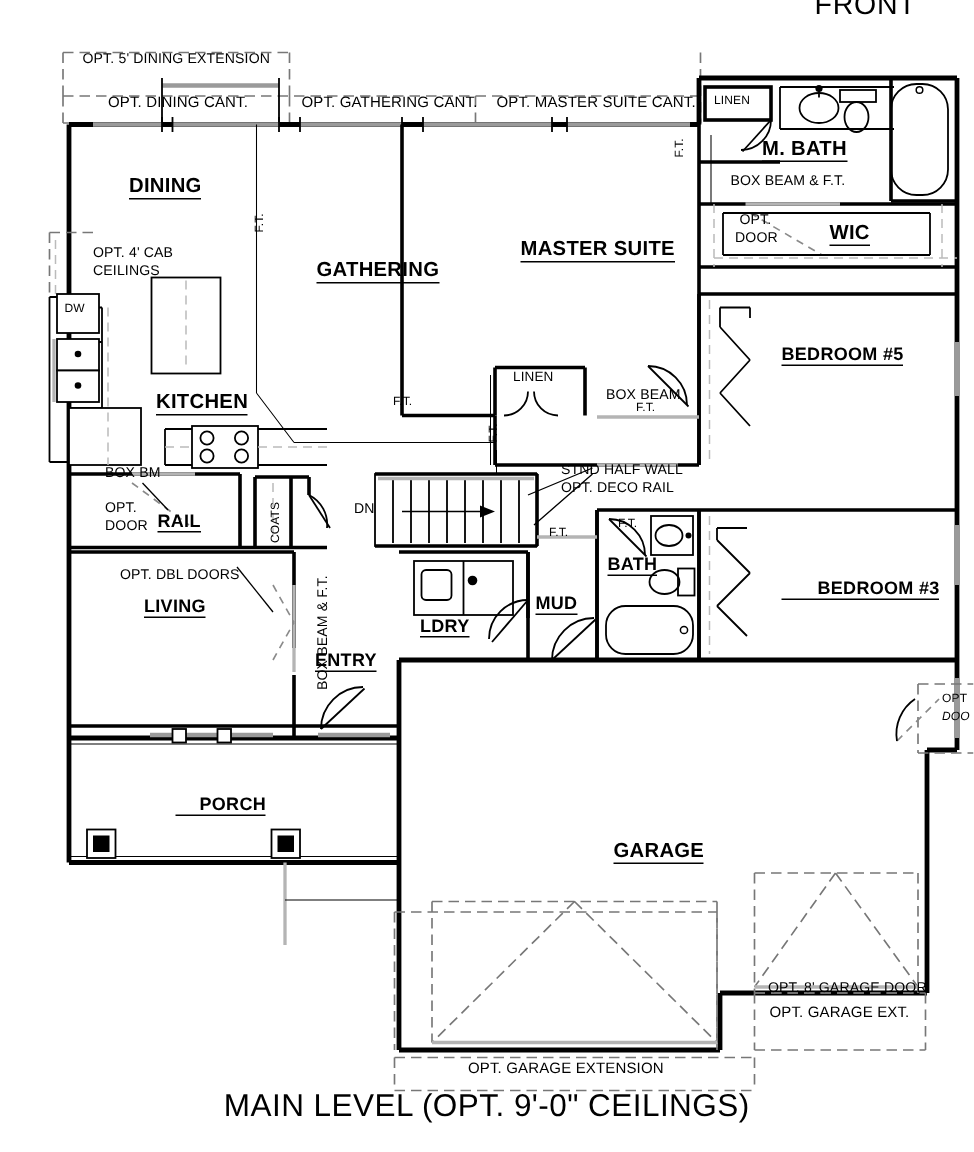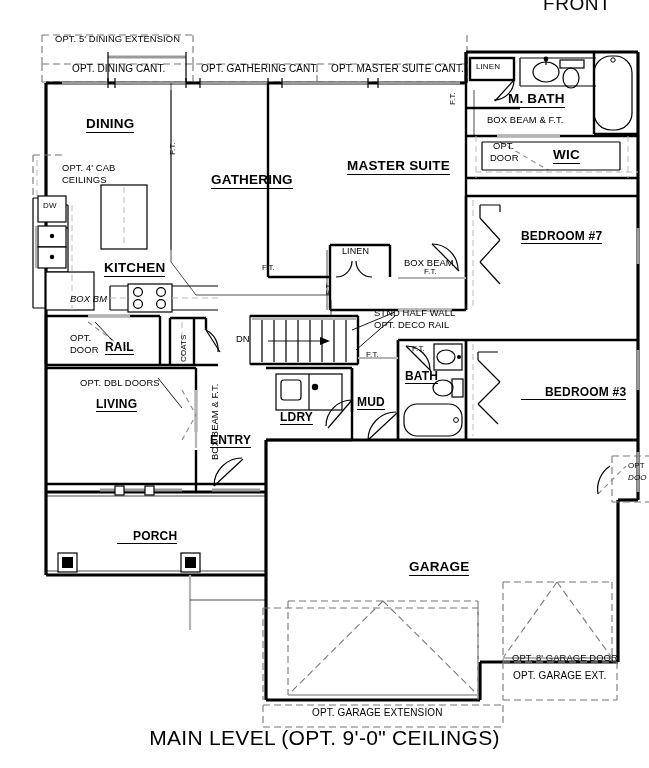--- a/index.html
+++ b/index.html
@@ -278,21 +278,21 @@
 <div class="txt note cant" style="left:72px;top:64px;text-align:center;">OPT. DINING CANT.</div>
 <div class="txt note cant" style="left:201px;top:64px;text-align:center;">OPT. GATHERING CANT.</div>
 <div class="txt note cant" style="left:331px;top:64px;">OPT. MASTER SUITE CANT.</div>
 
 <div class="txt room" style="left:86px;top:117px;">DINING</div>
 <div class="txt room" style="left:211px;top:173px;">GATHERING</div>
 <div class="txt room" style="left:104px;top:261px;">KITCHEN</div>
 <div class="txt room" style="left:347px;top:159px;">MASTER SUITE</div>
 <div class="txt room" style="left:508px;top:92px;">M. BATH</div>
 <div class="txt room" style="left:553px;top:148px;">WIC</div>
-<div class="txt room sm" style="left:521px;top:230px;">BEDROOM #7</div>
+<div class="txt room sm" style="left:521px;top:230px;">BEDROOM #5</div>
 <div class="txt room sm" style="left:521px;top:386px;padding-left:24px;">BEDROOM #3</div>
 <div class="txt room sm" style="left:405px;top:370px;">BATH</div>
 <div class="txt room sm" style="left:105px;top:341px;">RAIL</div>
 <div class="txt room sm" style="left:96px;top:398px;">LIVING</div>
 <div class="txt room sm" style="left:210px;top:434px;">ENTRY</div>
 <div class="txt room sm" style="left:280px;top:411px;">LDRY</div>
 <div class="txt room sm" style="left:357px;top:396px;">MUD</div>
 <div class="txt room sm" style="left:117px;top:530px;padding-left:16px;">PORCH</div>
 <div class="txt room" style="left:409px;top:560px;">GARAGE</div>
 
@@ -306,21 +306,21 @@
 <div class="txt note" style="left:70px;top:333px;">OPT.</div>
 <div class="txt note" style="left:70px;top:345px;">DOOR</div>
 <div class="txt note" style="left:493px;top:141px;">OPT.</div>
 <div class="txt note" style="left:490px;top:153px;">DOOR</div>
 <div class="txt note tiny" style="left:628px;top:462px;">OPT</div>
 <div class="txt note tiny" style="left:628px;top:474px;font-style:italic;">DOO</div>
 <div class="txt note" style="left:80px;top:378px;">OPT. DBL DOORS</div>
 
 <div class="txt note" style="left:487px;top:115px;">BOX BEAM &amp; F.T.</div>
 <div class="txt note" style="left:404px;top:258px;">BOX BEAM</div>
-<div class="txt note" style="left:70px;top:294px;font-style:italic;">BOX BM</div>
+<div class="txt note" style="left:70px;top:310px;">BOX BM</div>
 <div class="txt note vert" style="left:210px;top:460px;transform:rotate(-90deg);">BOX BEAM &amp; F.T.</div>
 <div class="txt note" style="left:374px;top:308px;">STND HALF WALL</div>
 <div class="txt note" style="left:374px;top:320px;">OPT. DECO RAIL</div>
 <div class="txt note" style="left:236px;top:334px;">DN</div>
 
 <div class="txt note tiny vert" style="left:169px;top:155px;transform:rotate(-90deg);">F.T.</div>
 <div class="txt note tiny" style="left:262px;top:264px;">F.T.</div>
 <div class="txt note tiny vert" style="left:325px;top:295px;transform:rotate(-90deg);">F.T.</div>
 <div class="txt note tiny vert" style="left:449px;top:105px;transform:rotate(-90deg);">F.T.</div>
 <div class="txt note tiny" style="left:424px;top:268px;">F.T.</div>

